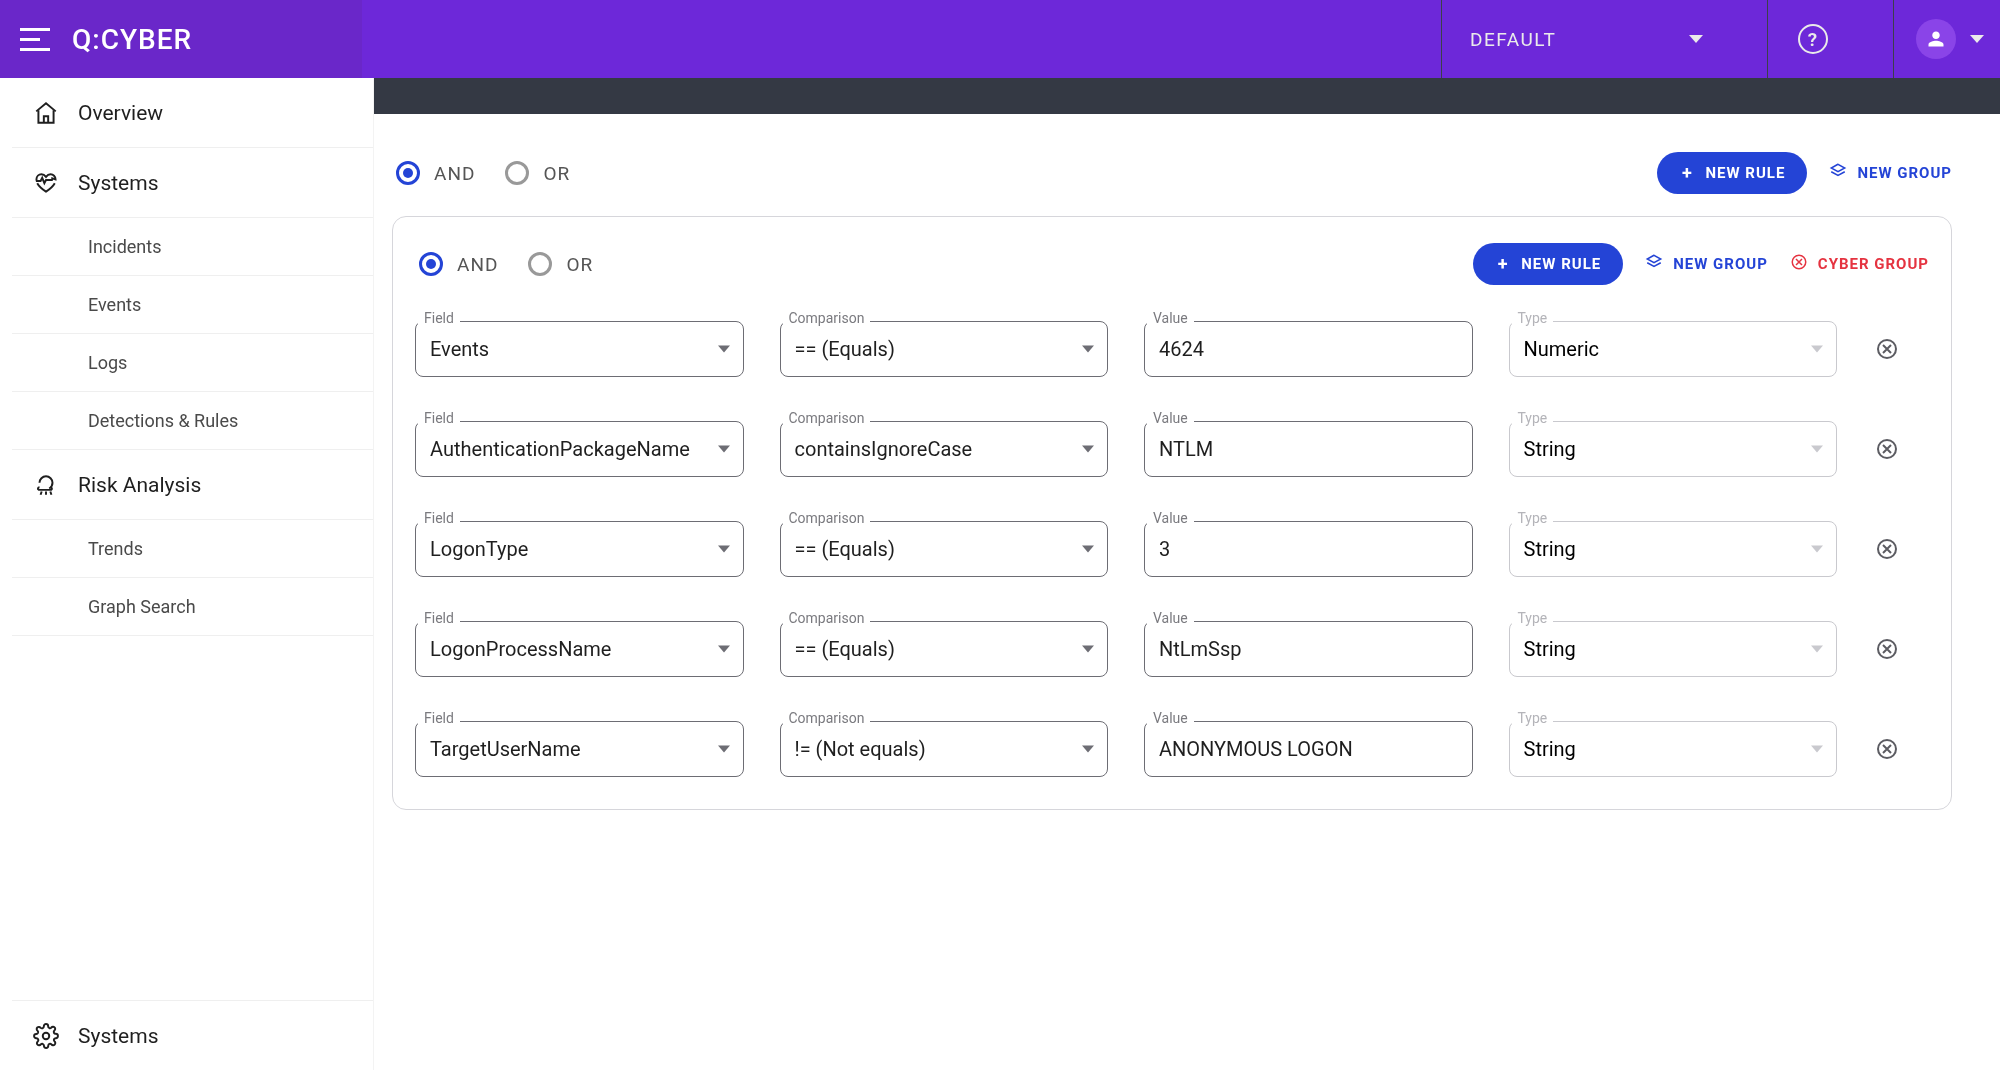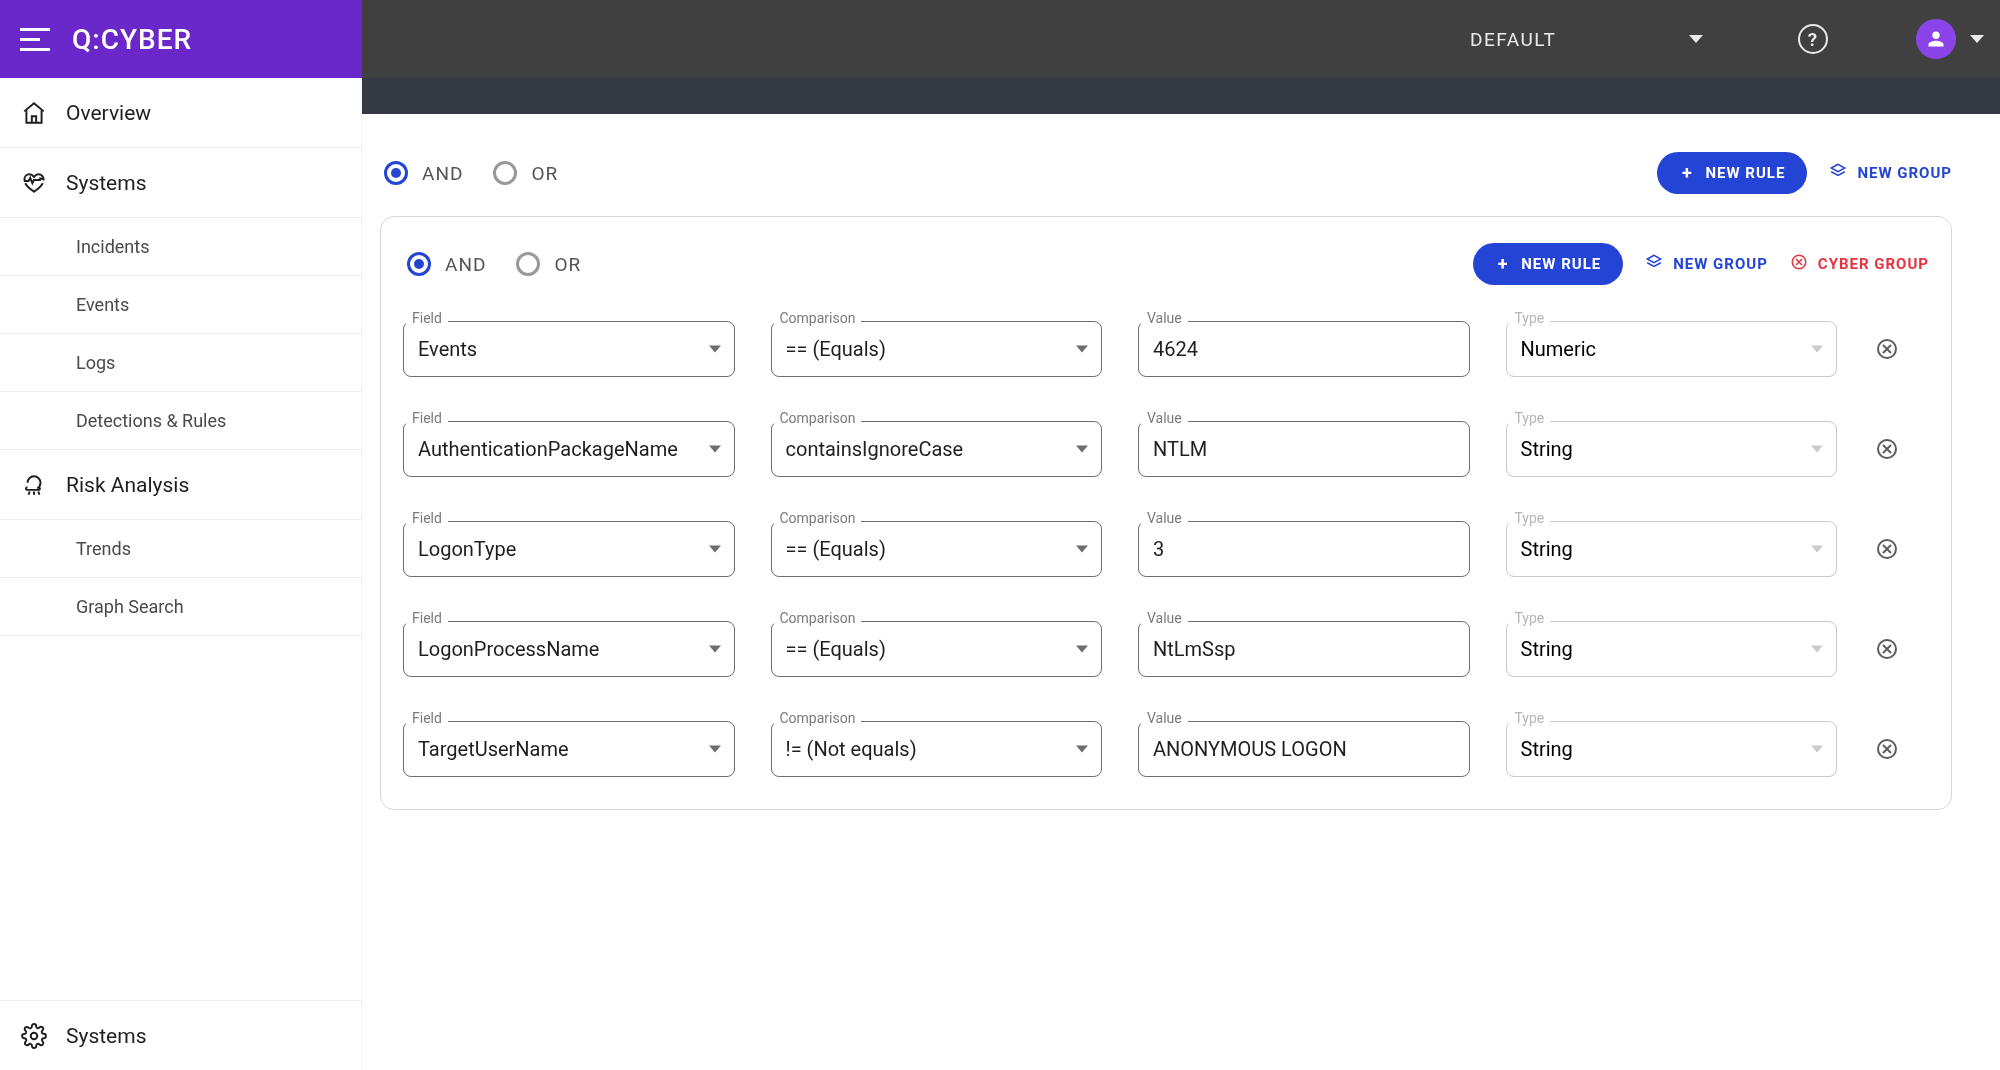--- a/index.html
+++ b/index.html
@@ -16,21 +16,21 @@
   body {
     display: flex;
     flex-direction: column;
     background: #fff;
   }
 
   
   .header {
     height: 78px;
     display: flex;
-    background: #404040;
+    background: #6d28d9;
     text-align: right;
   }
   .header-left {
     width: 362px;
     background: #6a27c9;
     display: flex;
     align-items: center;
     padding-left: 20px;
     gap: 16px;
   }
@@ -121,20 +121,21 @@
     flex: 1;
     display: flex;
     min-height: 0;
   }
   .sidebar {
     width: 362px;
     display: flex;
     flex-direction: column;
     background: #fff;
     border-right: 1px solid #f3f3f3;
+    margin-left: 12px;
   }
   .sidebar-top {
     flex: 1;
     overflow-y: auto;
   }
   .sidebar-item {
     display: flex;
     align-items: center;
     height: 70px;
     padding-left: 20px;

